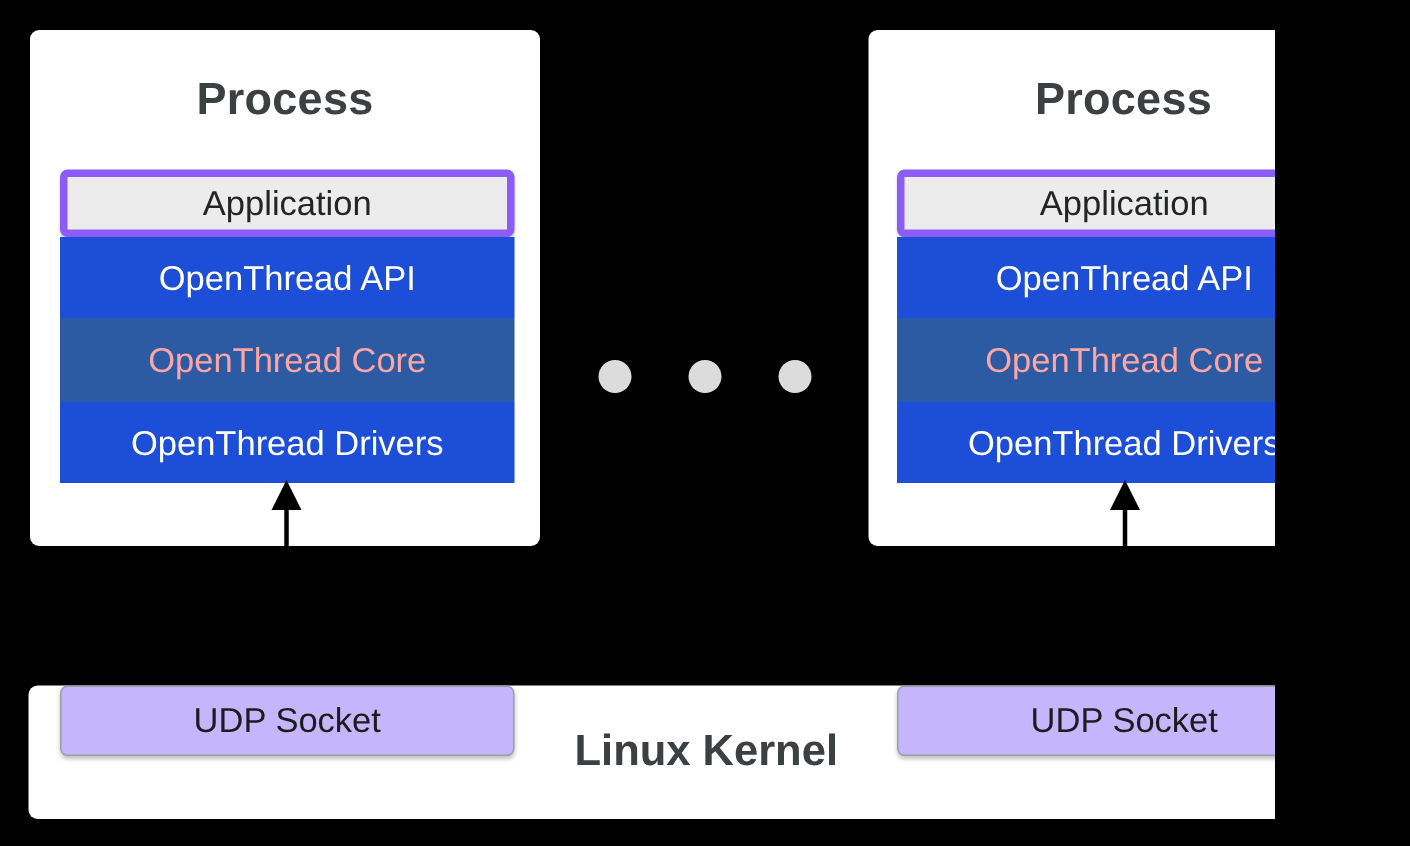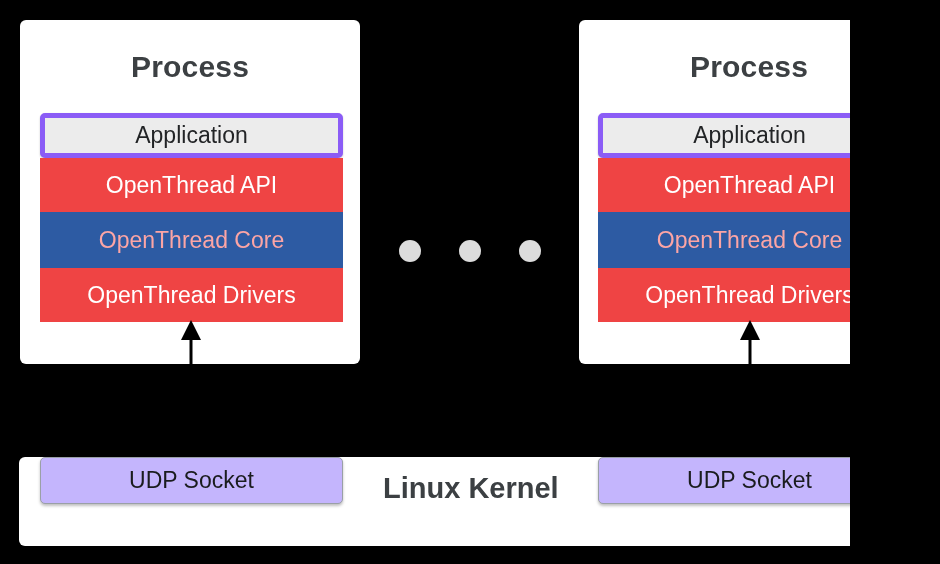--- a/index.html
+++ b/index.html
@@ -50,21 +50,21 @@
   }
   .layer-app {
     background: #ececec;
     border: 5px solid #8b5cf6;
     border-radius: 5px;
     color: #222426;
     box-shadow: 0 1px 2px rgba(0,0,0,0.22);
   }
   .layer-api,
   .layer-drivers {
-    background: #ef4444;
+    background: #1d4ed8;
     color: #ffffff;
   }
   .layer-core {
     background: #2d5ba3;
     color: #fca5a5;
   }
 
   
   .arrow {
     position: absolute;
@@ -148,17 +148,17 @@
 
   <svg class="arrow" style="left:735px; top:320px;" width="30" height="46" viewBox="0 0 30 46">
     <line x1="15" y1="46" x2="15" y2="12" stroke="#000000" stroke-width="3"></line>
     <polygon points="15,0 25,20 5,20" fill="#000000"></polygon>
   </svg>
 
   <div class="kernel-panel" style="left:19px; top:457px; width:901px; height:89px;"></div>
 
   <div class="socket-box" style="left:40px; top:457px; width:303px; height:47px;">UDP Socket</div>
 
-  <div class="kernel-title" style="left:383px; top:472px;">Linux Kernel</div>
+  <div class="kernel-title" style="left:383px; top:485px;">Linux Kernel</div>
 
   <div class="socket-box" style="left:598px; top:457px; width:303px; height:47px;">UDP Socket</div>
 
 </div>
 
 </body></html>

